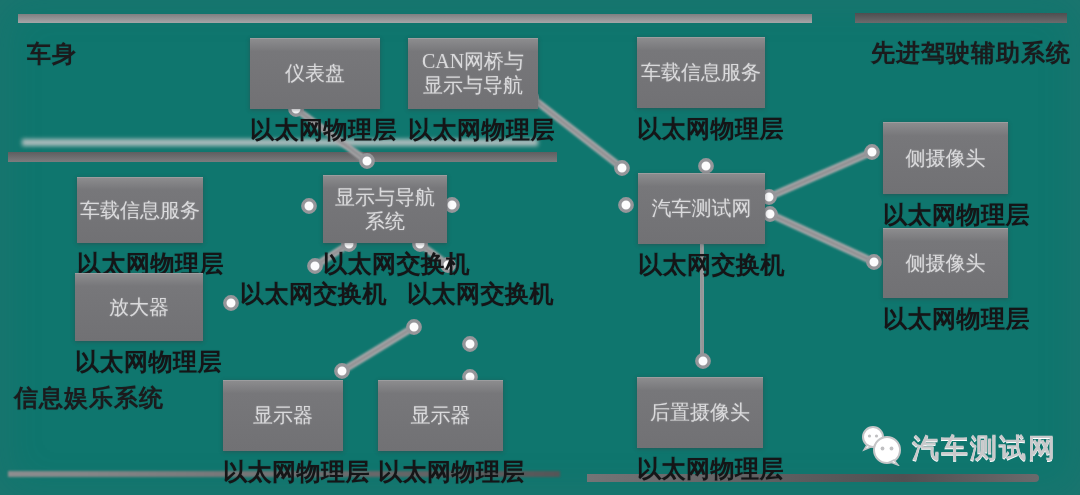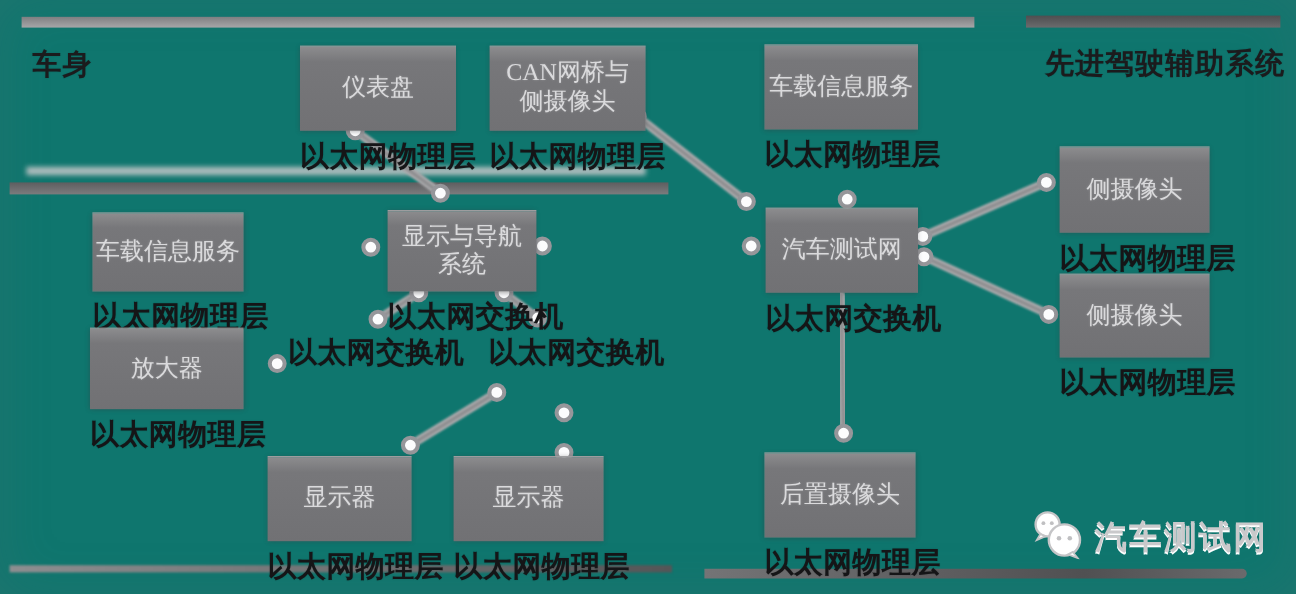--- a/index.html
+++ b/index.html
@@ -140,29 +140,30 @@
         <circle cx="874" cy="262" r="6.2" fill="#fcfcfd" stroke="#96969a" stroke-width="3.4" filter="url(#softring)"></circle>
       </g>
       <g>
         <line x1="701" y1="246" x2="703" y2="361" stroke="#a9a9ab" stroke-width="7" stroke-linecap="round" filter="url(#softline)"></line>
         <line x1="701" y1="246" x2="703" y2="361" stroke="#8d8d8f" stroke-width="2.6" stroke-linecap="round" filter="url(#softline)"></line>
         <circle cx="703" cy="361" r="6.2" fill="#fcfcfd" stroke="#96969a" stroke-width="3.4" filter="url(#softring)"></circle>
       </g>
     </svg>
 
   <div class="sec-title t-body">车身</div>
+  <div class="sec-title t-info">信息娱乐系统</div>
   <div class="sec-title t-adas">先进驾驶辅助系统</div>
 
   <div class="node" style="--x:250px;--y:38px;--w:130px;--h:70px">
     <div class="box"><span>仪表盘</span></div>
     <div class="tech">以太网物理层</div>
   </div>
   <div class="node" style="--x:408px;--y:38px;--w:130px;--h:70px">
     <div class="box"><span>CAN网桥与
-侧摄像头</span></div>
+显示与导航</span></div>
     <div class="tech">以太网物理层</div>
   </div>
   <div class="node" style="--x:77px;--y:177px;--w:126px;--h:65px">
     <div class="box"><span>车载信息服务</span></div>
     <div class="tech">以太网物理层</div>
   </div>
   <div class="node" style="--x:323px;--y:175px;--w:124px;--h:67px">
     <div class="box"><span>显示与导航
 系统</span></div>
     <div class="tech">以太网交换机</div>

